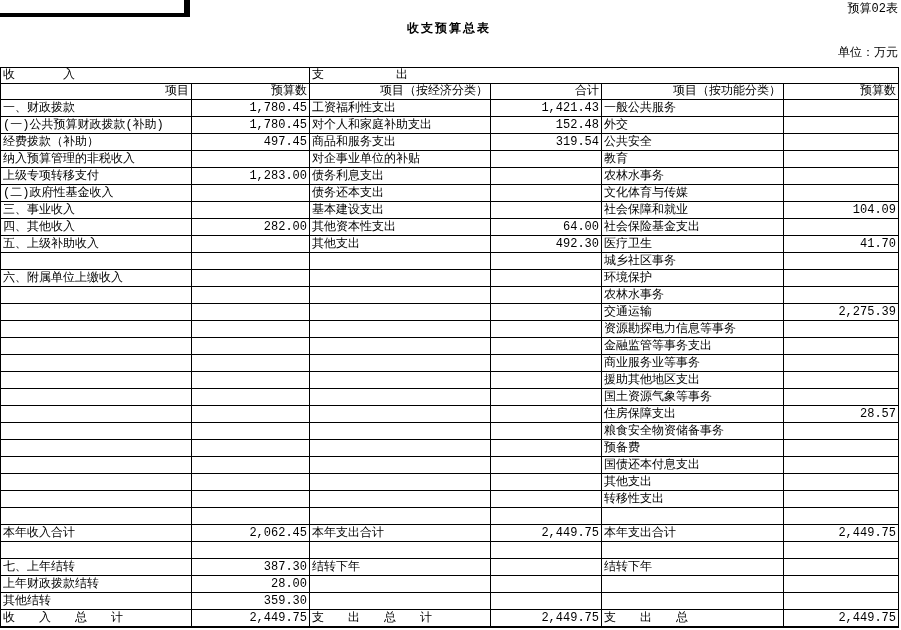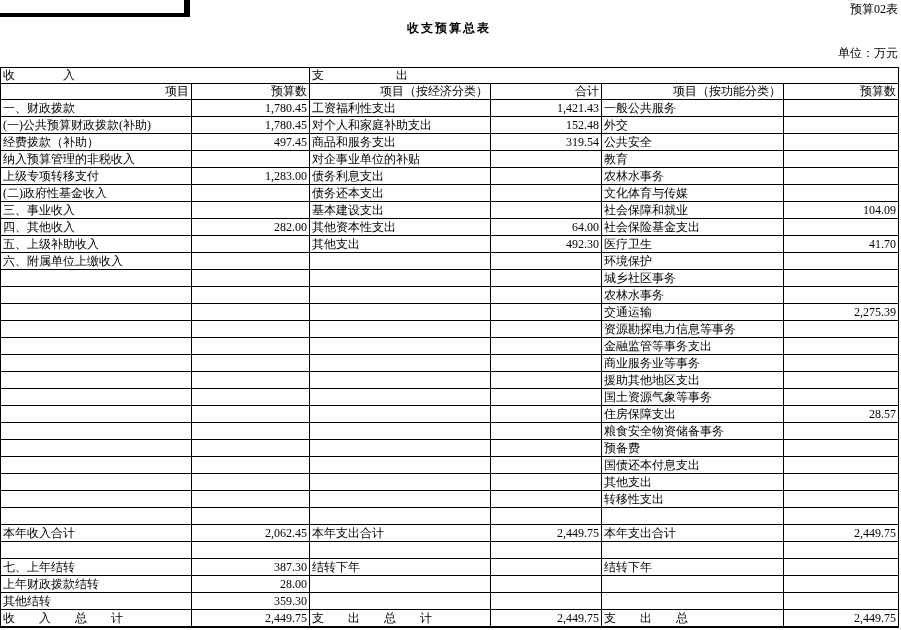--- a/index.html
+++ b/index.html
@@ -2,21 +2,21 @@
 <html><head>
 <meta charset="utf-8">
 <style>
   html, body { margin: 0; padding: 0; background: #ffffff; }
   .sheet {
     position: relative;
     width: 901px;
     height: 630px;
     background: #ffffff;
     color: #000000;
-    font-family: Liberation Serif, serif;
+    font-family: Liberation Mono, monospace;
     overflow: hidden;
   }
   .corner-h {
     position: absolute; left: 0; top: 13px;
     width: 190px; height: 4px; background: #000;
   }
   .corner-v {
     position: absolute; left: 184px; top: 0;
     width: 6px; height: 17px; background: #000;
   }
@@ -159,33 +159,33 @@
         </tr>
         <tr>
           <td class="a-l">五、上级补助收入</td>
           <td class="a-l"></td>
           <td class="a-l">其他支出</td>
           <td class="a-r">492.30</td>
           <td class="a-l">医疗卫生</td>
           <td class="a-r">41.70</td>
         </tr>
         <tr>
+          <td class="a-l"></td>
+          <td class="a-l"></td>
+          <td class="a-l"></td>
+          <td class="a-l"></td>
+          <td class="a-l">城乡社区事务</td>
+          <td class="a-l"></td>
+        </tr>
+        <tr>
           <td class="a-l">六、附属单位上缴收入</td>
           <td class="a-l"></td>
           <td class="a-l"></td>
           <td class="a-l"></td>
           <td class="a-l">环境保护</td>
-          <td class="a-l"></td>
-        </tr>
-        <tr>
-          <td class="a-l"></td>
-          <td class="a-l"></td>
-          <td class="a-l"></td>
-          <td class="a-l"></td>
-          <td class="a-l">城乡社区事务</td>
           <td class="a-l"></td>
         </tr>
         <tr>
           <td class="a-l"></td>
           <td class="a-l"></td>
           <td class="a-l"></td>
           <td class="a-l"></td>
           <td class="a-l">农林水事务</td>
           <td class="a-l"></td>
         </tr>

